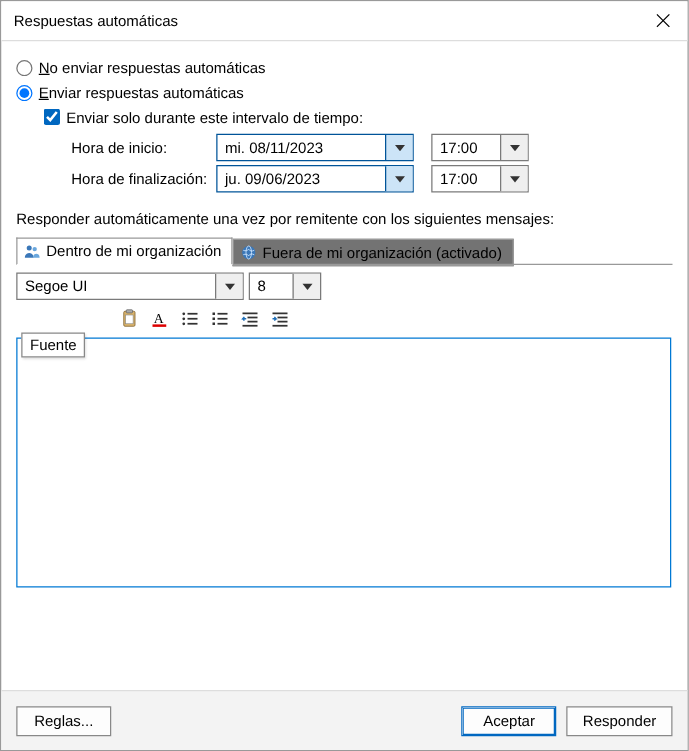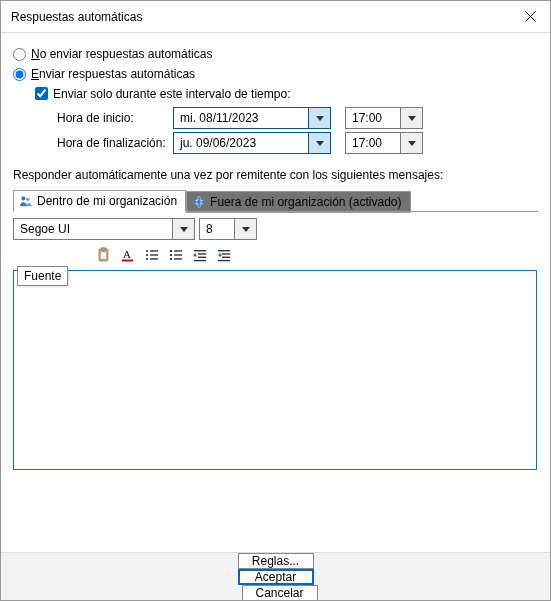--- a/index.html
+++ b/index.html
@@ -96,21 +96,21 @@
 
   .editor-area {
     width: 524px; height: 200px;
     border: 1px solid #0078d4; background: #fff; margin-top: 2px;
   }
 
   .footer {
     position: absolute; bottom: 0; left: 0; right: 0;
     height: 48px; border-top: 1px solid #ddd;
     display: flex; align-items: center; padding: 0 12px;
-    background: #f3f3f3; width: 549px; flex-direction: column;
+    background: #f3f3f3; width: 549px;
   }
   .btn {
     height: 24px; min-width: 76px; padding: 0 12px;
     background: #fdfdfd; border: 1px solid #888;
     font-family: inherit; font-size: 12px; cursor: pointer;
     display: inline-flex; align-items: center; justify-content: center;
   }
   .btn.default { border-color: #0067c0; box-shadow: inset 0 0 0 1px #0067c0; }
   .footer .spacer { flex: 1; }
   .footer .btn + .btn { margin-left: 8px; }
@@ -290,16 +290,16 @@
 
     <div class="editor-area"></div>
   </div>
 
 </div>
 
 <div class="footer">
   <button class="btn">Reglas...</button>
   <span class="spacer"></span>
   <button class="btn default">Aceptar</button>
-  <button class="btn">Cancelar</button>
+  <button class="btn">Responder</button>
 </div>
 
 </div>
 
 </body></html>

